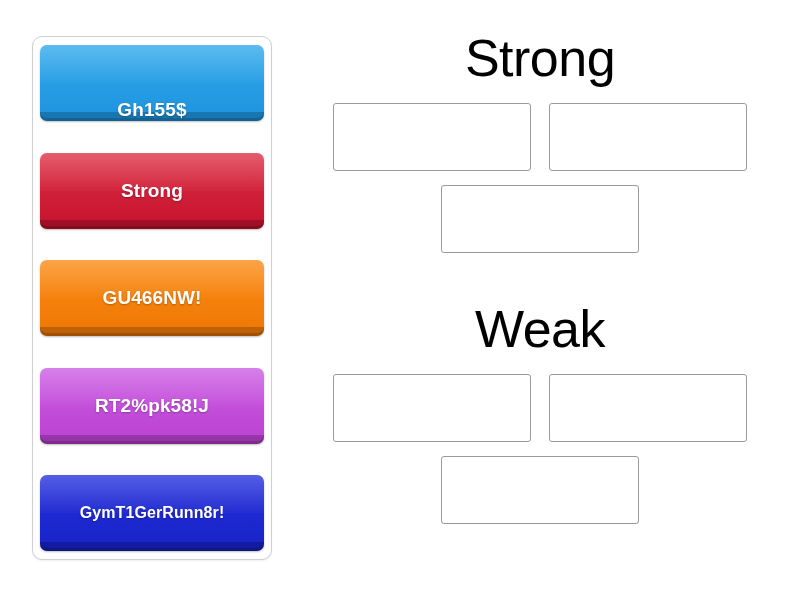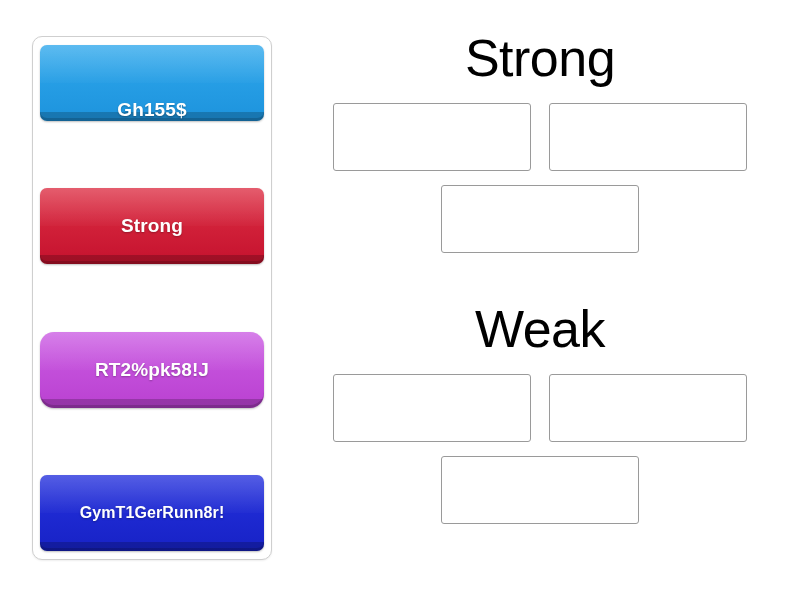--- a/index.html
+++ b/index.html
@@ -79,21 +79,21 @@
     position: relative;
     z-index: 2;
     padding: 0 4px;
     white-space: nowrap;
   }
 
   .card.c-blue      { background: linear-gradient(to bottom, #2fa8ec 0%, #1d93dd 100%); box-shadow: inset 0 -3px 0 rgba(0,0,0,0.16), 0 1px 2px rgba(0,0,0,0.25); align-items: flex-end; }
   .card.c-red       { background: linear-gradient(to bottom, #dd2f44 0%, #c5122e 100%); box-shadow: inset 0 -3px 0 rgba(0,0,0,0.16), 0 1px 2px rgba(0,0,0,0.25); }
   .card.c-orange    { background: linear-gradient(to bottom, #fb8a13 0%, #ef7705 100%); box-shadow: inset 0 -3px 0 rgba(0,0,0,0.16), 0 1px 2px rgba(0,0,0,0.25); }
   .card.c-green     { background: linear-gradient(to bottom, #2fa055 0%, #1f8442 100%); box-shadow: inset 0 -3px 0 rgba(0,0,0,0.16), 0 1px 2px rgba(0,0,0,0.25); }
-  .card.c-purple    { background: linear-gradient(to bottom, #cb5ce3 0%, #ba41d1 100%); box-shadow: inset 0 -3px 0 rgba(0,0,0,0.16), 0 1px 2px rgba(0,0,0,0.25); border-radius: 14px; }
+  .card.c-purple    { background: linear-gradient(to bottom, #cb5ce3 0%, #ba41d1 100%); box-shadow: inset 0 -3px 0 rgba(0,0,0,0.16), 0 1px 2px rgba(0,0,0,0.25); }
   .card.c-deepblue  { background: linear-gradient(to bottom, #2531dd 0%, #1722c6 100%); box-shadow: inset 0 -3px 0 rgba(0,0,0,0.16), 0 1px 2px rgba(0,0,0,0.25); }
 
   .card.c-deepblue .card-label { font-size: 16px; }
 
   
   .categories {
     position: absolute;
     left: 300px;
     top: 28px;
     width: 480px;
@@ -139,20 +139,23 @@
 
 <div class="stage">
 
   <div class="tray">
     <div class="card c-blue">
       <span class="card-label">Gh155$</span>
     </div>
     <div class="card c-red">
       <span class="card-label">Strong</span>
     </div>
+    <div class="card c-orange">
+      <span class="card-label">GU466NW!</span>
+    </div>
     <div class="card c-purple">
       <span class="card-label">RT2%pk58!J</span>
     </div>
     <div class="card c-deepblue">
       <span class="card-label">GymT1GerRunn8r!</span>
     </div>
   </div>
 
   <div class="categories">
 

